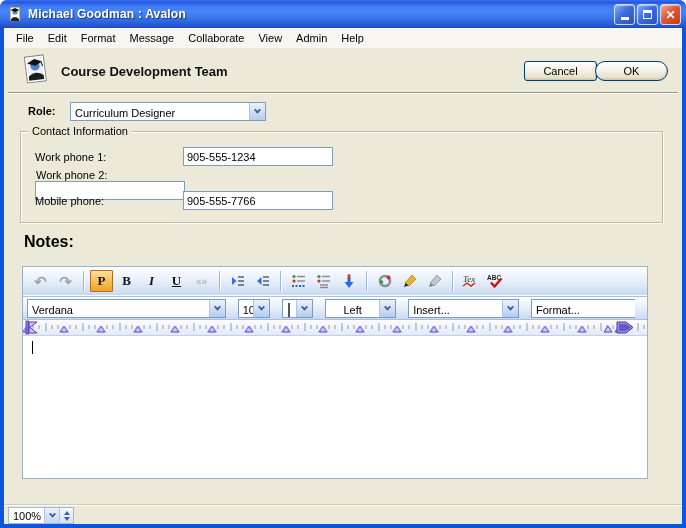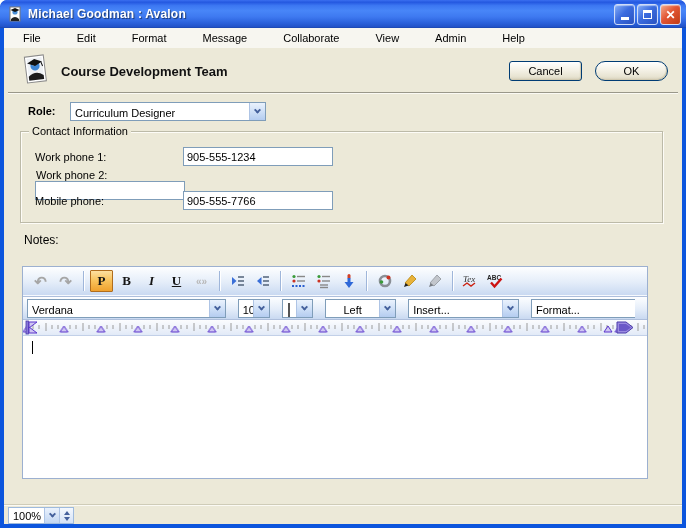--- a/index.html
+++ b/index.html
@@ -24,31 +24,31 @@
   .tb-btn.close { background:linear-gradient(135deg,#f4ac8c 0%,#e25635 45%,#c03a14 100%); }
   .glyph-min { width:8px; height:3px; background:#fff; align-self:flex-end; margin:0 0 4px 0; }
   .glyph-max { width:9px; height:9px; border:1px solid #fff; border-top:3px solid #fff; }
   .glyph-close { color:#fff; font-weight:bold; font-size:12px; line-height:1; }
 
   
   .win-body { position:absolute; left:4px; top:28px; width:678px; height:496px;
     background:#ece9d8; overflow:hidden; }
 
   .menubar { position:absolute; left:0; top:0; width:100%; height:20px;
-    background:#f7f6f0; display:flex; align-items:center; padding-left:12px;gap:22px; }
+    background:#f7f6f0; display:flex; align-items:center; padding-left:5px; }
   .menu-item { padding:3px 7px; }
 
   
   .hdr-icon { position:absolute; left:14px; top:26px; width:34px; height:32px; }
   .page-title { position:absolute; left:57px; top:36px; font-size:13px; font-weight:bold; color:#111; }
   .xp-btn { position:absolute; top:33px; width:73px; height:20px;
     border:1px solid #003c74; border-radius:3px; font-size:11px; text-align:center; line-height:18px;
     background:linear-gradient(180deg,#ffffff 0%,#f4f1e6 45%,#e8e4d2 80%,#d8d2bd 100%);
     box-shadow:inset -1px -1px 1px #cfc8ae; }
-  .btn-cancel { left:505px; }
+  .btn-cancel { left:520px; }
   .btn-ok { left:591px;border-radius:10px; }
   .hdr-sep { position:absolute; left:4px; top:64px; width:670px; height:2px;
     border-top:1px solid #9a988a; border-bottom:1px solid #fbfaf4; }
 
   
   .role-label { position:absolute; left:24px; top:77px; font-weight:bold; }
   .combo { display:flex; align-items:stretch; border:1px solid #7f9db9; background:#fff; height:19px; }
   .combo .val { flex:1; padding:4px 4px 0 4px; white-space:nowrap; overflow:hidden; }
   .combo .cb-btn { width:16px; display:flex; align-items:center; justify-content:center;
     background:linear-gradient(180deg,#eaf2fd 0%,#cfe0f7 50%,#b4ccf0 100%); border-left:1px solid #aec4e5; }
@@ -59,21 +59,21 @@
   
   .contact { position:absolute; left:16px; top:103px; width:643px; height:92px;
     border:1px solid #bcbaa8; box-shadow:1px 1px 0 #fdfcf7, inset 1px 1px 0 #fdfcf7; }
   .contact legend, .contact .legend { position:absolute; top:-7px; left:8px; background:#ece9d8; padding:0 3px; }
   .c-row { position:absolute; left:14px; display:flex; align-items:center; }
   .c-row .lbl { width:148px; }
   .c-row input { width:150px; height:19px; border:1px solid #7f9db9; padding:0 3px;
     font-family:"Liberation Sans",sans-serif; font-size:11px; }
   .c-row1 { top:15px; } .c-row2 { top:37px;flex-direction:column; } .c-row3 { top:59px; }
 
-  .notes-label { position:absolute; left:20px; top:205px; font-weight:normal; font-size:12px; }
+  .notes-label { position:absolute; left:20px; top:205px; font-weight:bold; font-size:16px; }
 
   
   .editor { position:absolute; left:18px; top:238px; width:626px; height:213px;
     border:1px solid #9cb0d0; background:#fff; }
   .tb-row1 { height:29px; display:flex; align-items:center; padding-left:6px; gap:2px;
     background:linear-gradient(180deg,#fdfeff 0%,#e4edf9 55%,#c9d9f1 100%);
     border-bottom:1px solid #f6f9fd; }
   .tb-row2 { height:24px; display:flex; align-items:center; padding-left:2px;
     background:linear-gradient(180deg,#fdfeff 0%,#e4edf9 55%,#c9d9f1 100%);
     border-top:1px solid #aebfdc; border-bottom:1px solid #aebfdc; }

